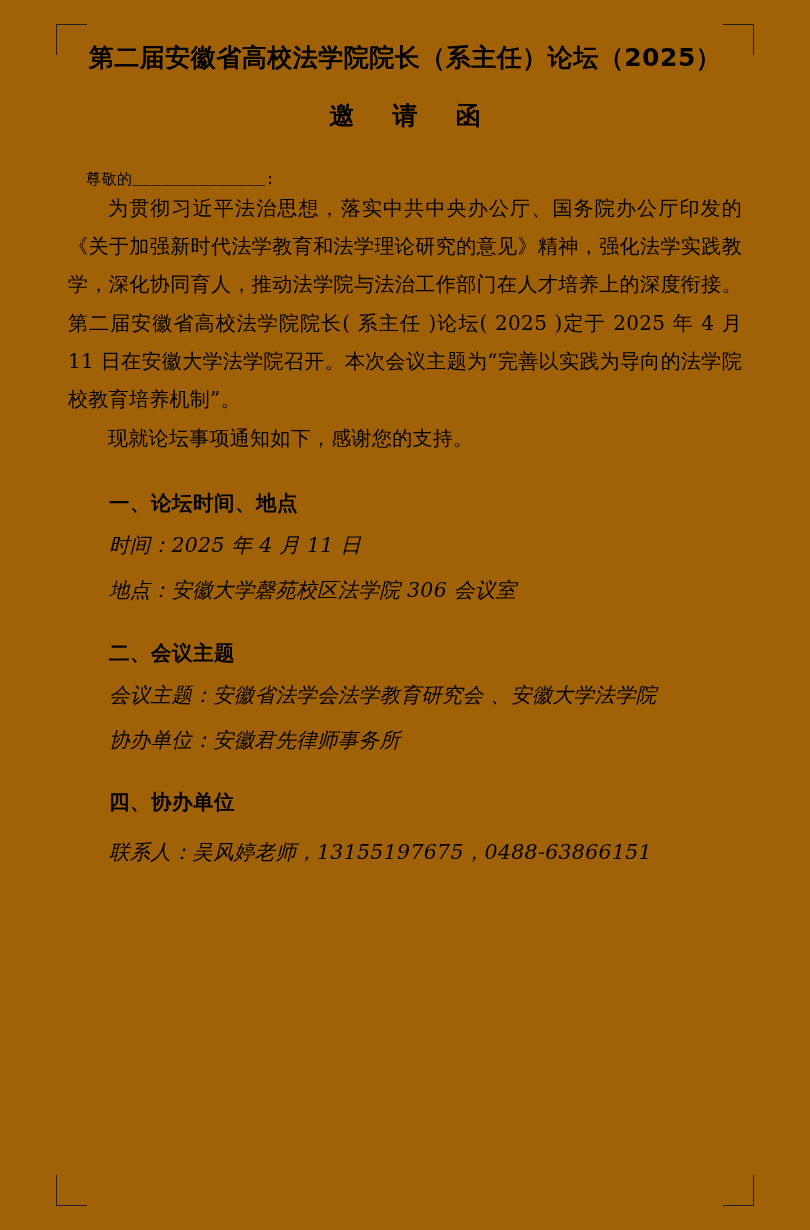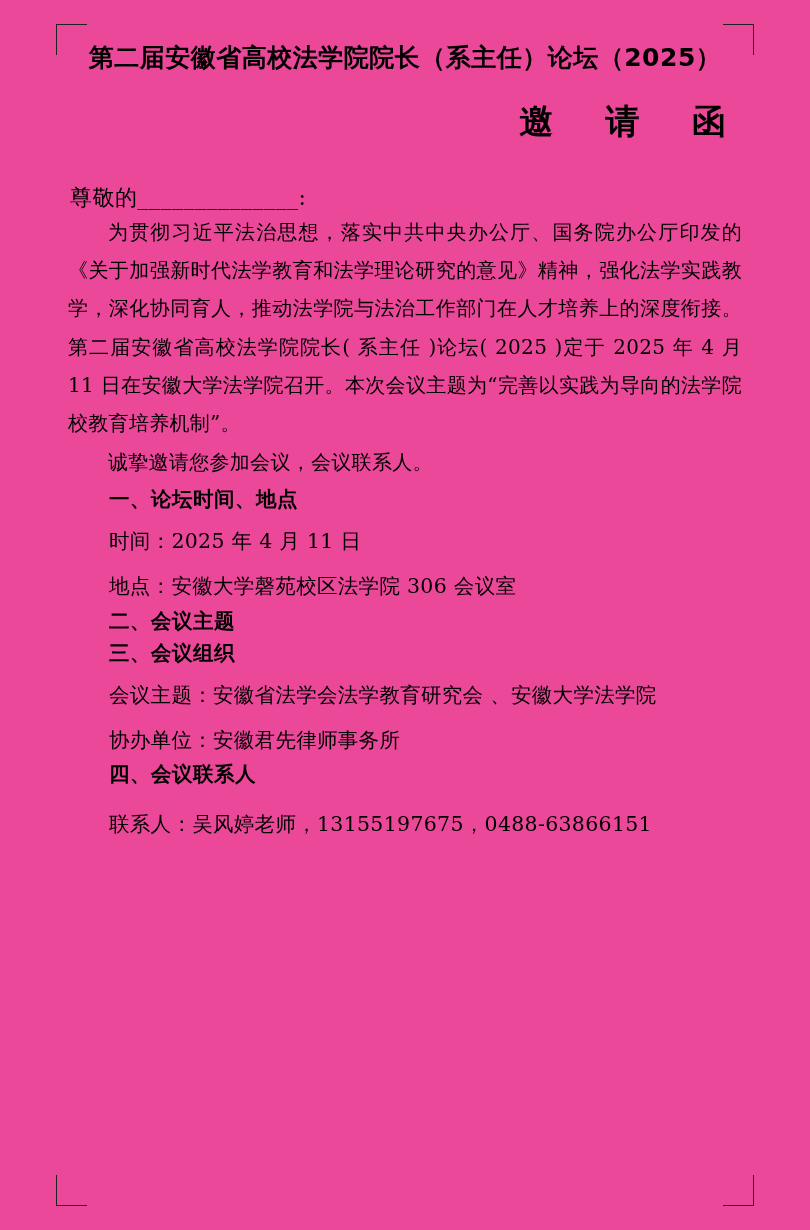--- a/index.html
+++ b/index.html
@@ -13,21 +13,21 @@
     font-family: "DejaVu Serif", "Liberation Serif", serif;
     color: #000000;
     overflow: hidden;
   }
 
   .page {
     position: relative;
     width: 810px;
     height: 1230px;
     box-sizing: border-box;
-    background: #ec4899;
+    background: #a16207;
   }
 
   
   .crop {
     position: absolute;
     width: 30px;
     height: 30px;
     pointer-events: none;
   }
   .crop.tl { left: 56px;  top: 24px;  border-left: 1.5px solid #222; border-top: 1.5px solid #222; }
@@ -46,63 +46,65 @@
     text-align: center;
     font-family: "DejaVu Sans", "Liberation Sans", sans-serif;
     font-weight: bold;
     font-size: 25px;
     letter-spacing: 0.5px;
     line-height: 1.3;
     margin-top: 8px;
   }
 
   .subtitle {
-    text-align: right;
-    font-family: Liberation Mono, monospace;
+    text-align: center;
+    font-family: Liberation Serif, serif;
     font-weight: bold;
-    font-size: 34px;
+    font-size: 25px;
     letter-spacing: 16px;
     margin-top: 24px;
     text-indent: 16px;
   }
 
   .salutation {
-    font-size: 22px;
+    font-size: 15px;
     margin-top: 38px;
-    margin-left: 2px;
+    margin-left: 18px;
     letter-spacing: 0.5px;
+    font-family: Liberation Mono, monospace;
   }
 
   p.body-par {
     font-size: 20px;
     line-height: 1.92;
     margin: 0;
     text-align: justify;
     text-justify: inter-ideograph;
     text-indent: 2em;
     letter-spacing: 0.3px;
   }
 
   .par-gap { margin-top: 14px; }
 
   .sec-head {
     font-family: "DejaVu Sans", "Liberation Sans", sans-serif;
     font-weight: bold;
     font-size: 20.5px;
-    margin-top: 4px;
+    margin-top: 32px;
     text-indent: 2em;
     letter-spacing: 0.5px;
   }
 
   .sec-line {
     font-size: 20.5px;
     margin-top: 12px;
     text-indent: 2em;
     letter-spacing: 0.3px;
     line-height: 1.6;
+    font-style: italic;
   }
 
   .sec-line.tight { }
   .sec-line.wide { margin-top: 20px; }
 </style>
 </head>
 <body>
 
 <div class="page">
 
@@ -112,29 +114,28 @@
   <div class="crop br"></div>
 
   <div class="content">
 
     <div class="title">第二届安徽省高校法学院院长（系主任）论坛（2025）</div>
     <div class="subtitle">邀 请 函</div>
 
     <div class="salutation">尊敬的______________:</div>
 
     <p class="body-par par-gap">为贯彻习近平法治思想，落实中共中央办公厅、国务院办公厅印发的《关于加强新时代法学教育和法学理论研究的意见》精神，强化法学实践教学，深化协同育人，推动法学院与法治工作部门在人才培养上的深度衔接。第二届安徽省高校法学院院长( 系主任 )论坛( 2025 )定于 2025 年 4 月 11 日在安徽大学法学院召开。本次会议主题为“完善以实践为导向的法学院校教育培养机制”。</p>
-    <p class="body-par par-gap">诚挚邀请您参加会议，会议联系人。</p>
+    <p class="body-par par-gap">现就论坛事项通知如下，感谢您的支持。</p>
 
     <div class="sec-head">一、论坛时间、地点</div>
     <div class="sec-line">时间：2025 年 4 月 11 日</div>
     <div class="sec-line tight">地点：安徽大学磬苑校区法学院 306 会议室</div>
 
     <div class="sec-head">二、会议主题</div>
 
-    <div class="sec-head">三、会议组织</div>
     <div class="sec-line tight">会议主题：安徽省法学会法学教育研究会 、安徽大学法学院</div>
     <div class="sec-line tight">协办单位：安徽君先律师事务所</div>
 
-    <div class="sec-head">四、会议联系人</div>
+    <div class="sec-head">四、协办单位</div>
     <div class="sec-line wide">联系人：吴风婷老师，13155197675，0488-63866151</div>
 
   </div>
 </div>
 
 </body></html>

